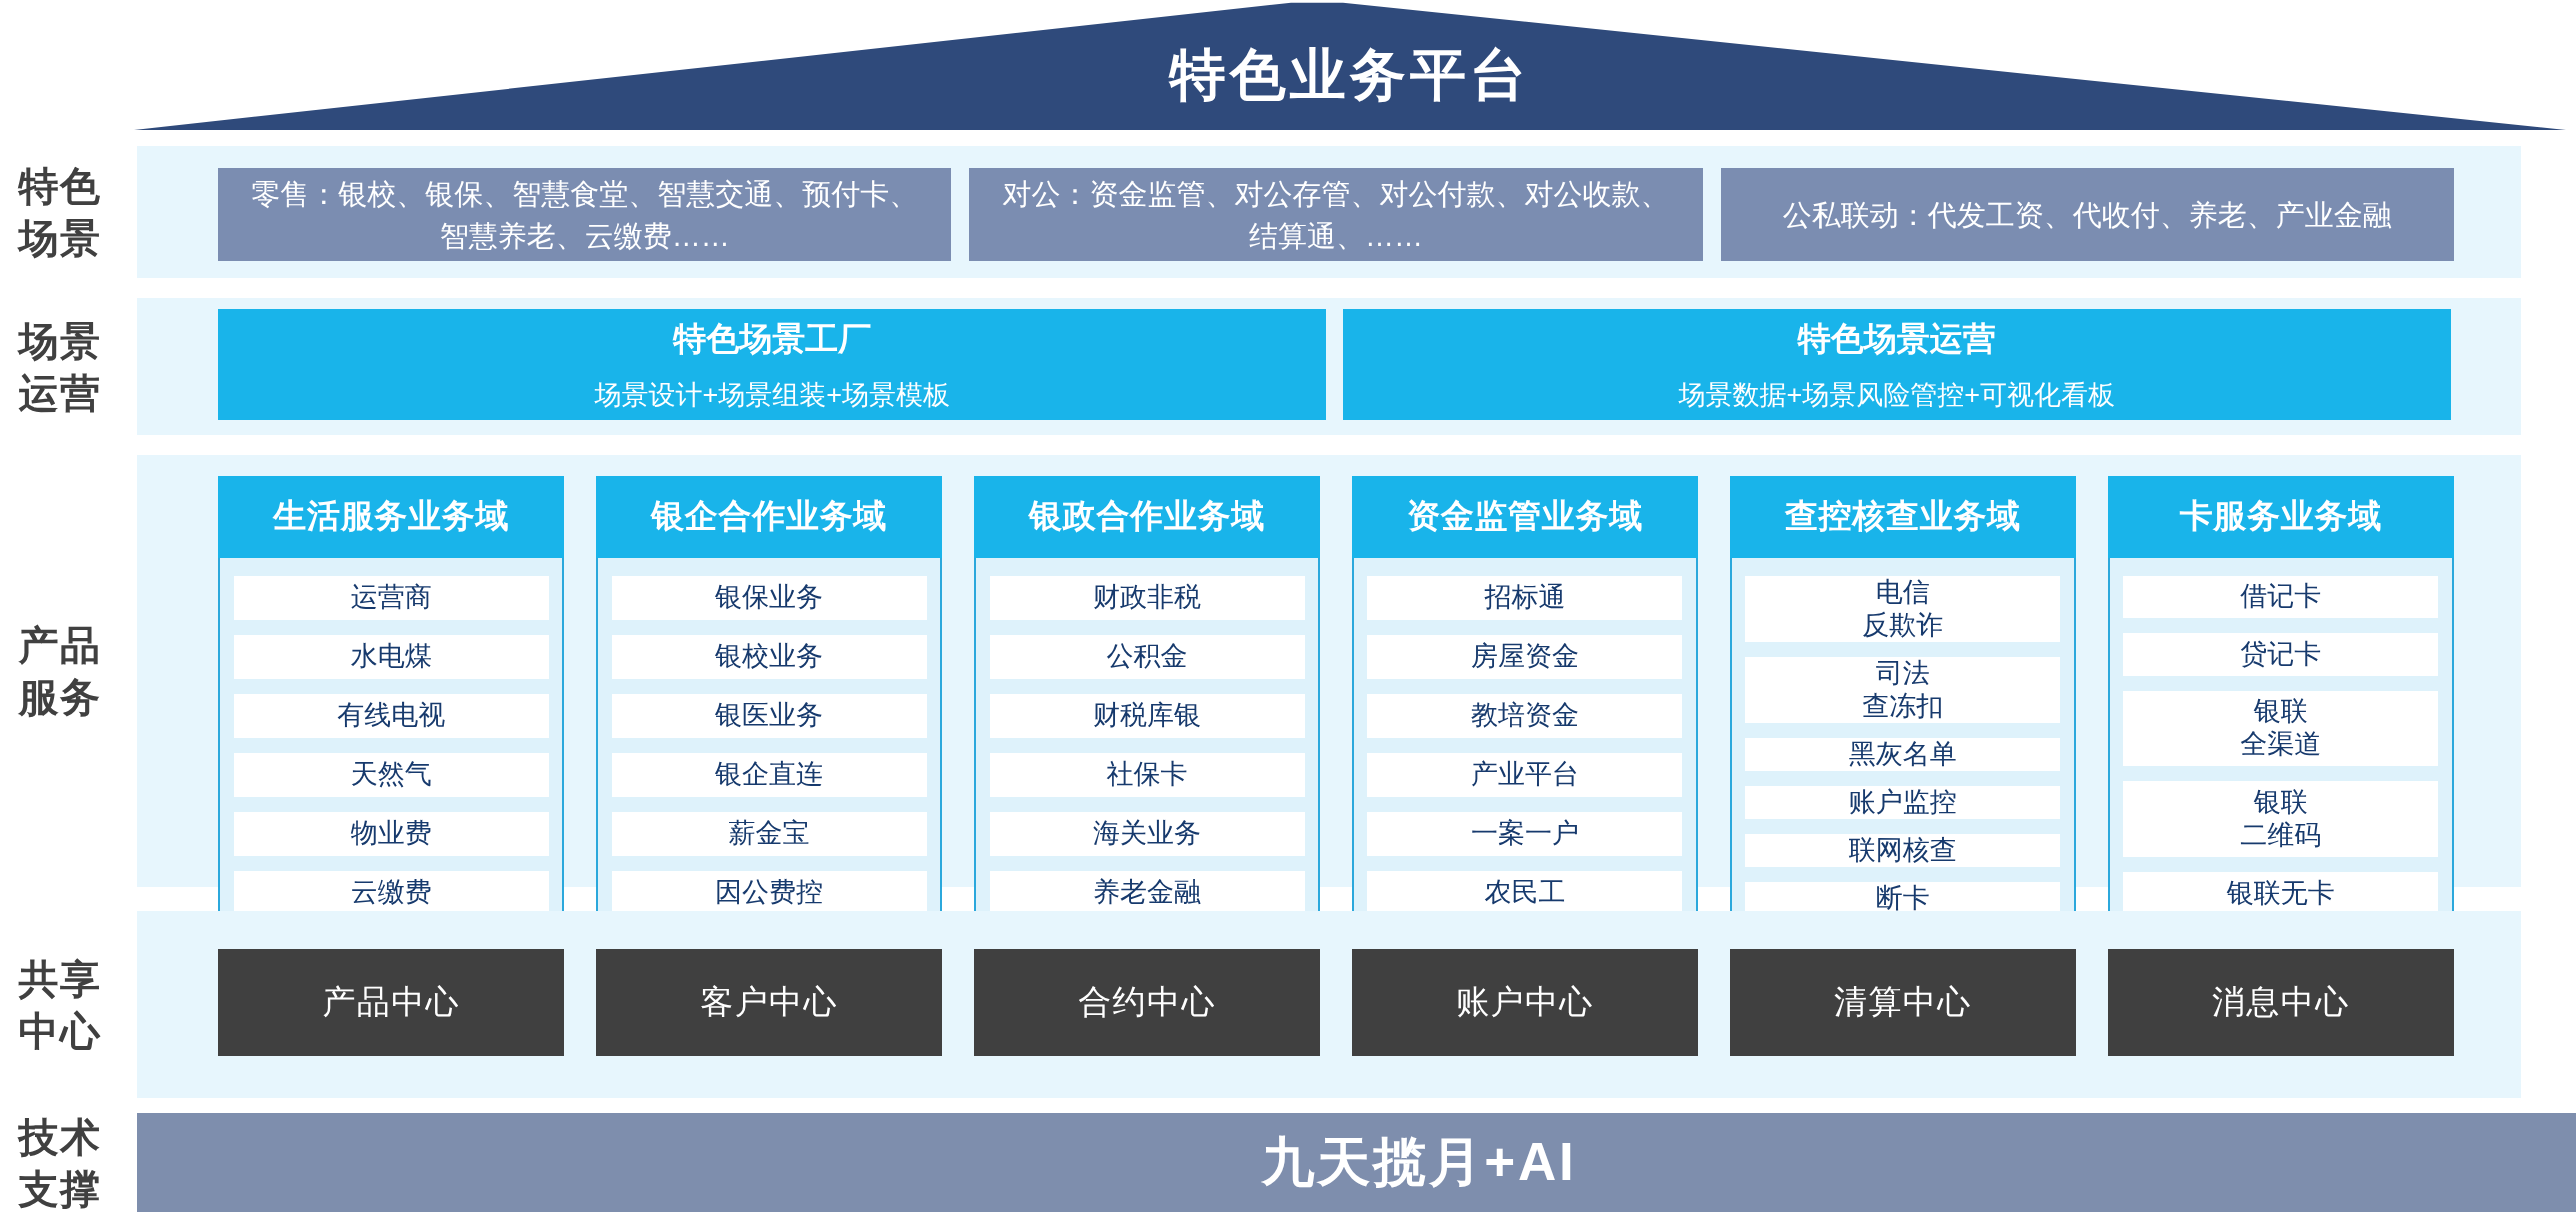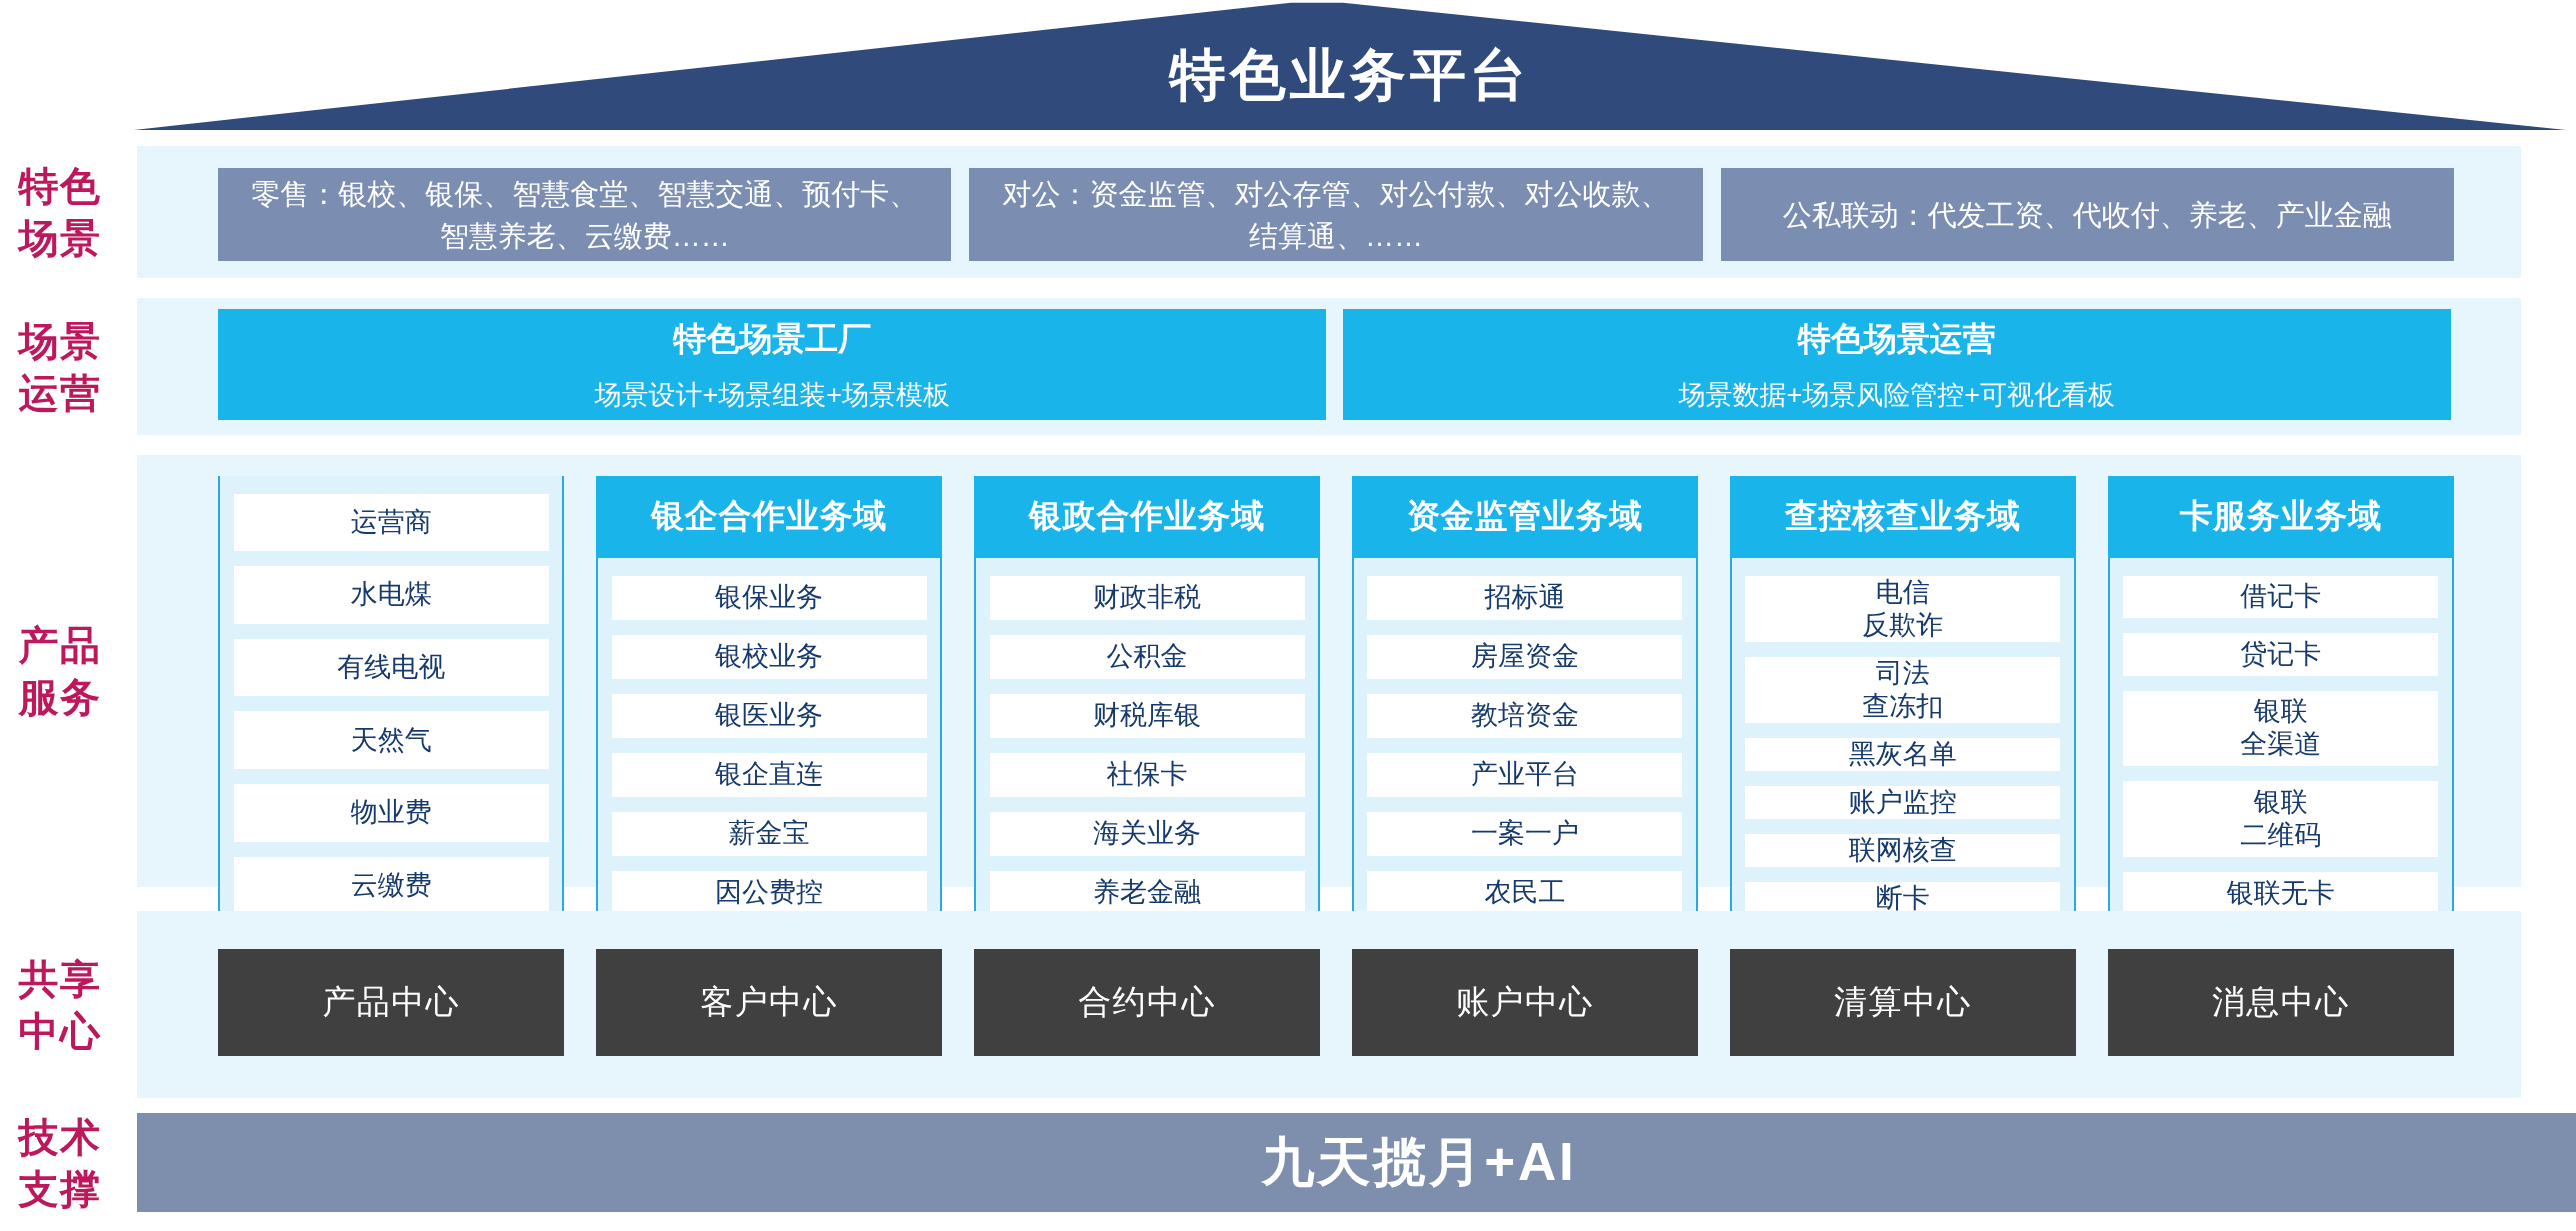--- a/index.html
+++ b/index.html
@@ -8,21 +8,21 @@
   .stage{position:absolute;inset:0;background:#ffffff;}
 
   
   .roof{position:absolute;left:0;top:0;width:2576px;height:130px;background:#2F4A7B;
         clip-path:polygon(134px 130px,1291px 2.7px,1343px 2.7px,2566px 130px);}
   .roof-title{position:absolute;left:134px;right:10.3px;top:38px;text-align:center;
         color:#ffffff;font-size:56px;font-weight:700;letter-spacing:4.1px;}
 
   
   .side-label{position:absolute;left:0;width:120px;display:flex;align-items:center;
-        justify-content:center;color:#be185d;font-size:40px;font-weight:700;
+        justify-content:center;color:#404040;font-size:40px;font-weight:700;
         line-height:52px;text-align:center;white-space:pre-line;letter-spacing:1.4px;}
   .sl-1{top:146px;height:132px;}
   .sl-2{top:298px;height:137px;}
   .sl-3{top:455px;height:432px;}
   .sl-4{top:911px;height:187px;}
   .sl-5{top:1113px;height:99px;}
 
   
   .band{position:absolute;left:137px;width:2384px;background:#E7F6FD;}
   .band-scenes{top:146px;height:132px;}
@@ -105,20 +105,21 @@
         <div class="op-title">特色场景运营</div>
         <div class="op-sub">场景数据+场景风险管控+可视化看板</div>
       </div>
     </div>
   </div>
 
   <div class="band band-products">
     <div class="product-grid">
 
       <div class="p-col">
+        <div class="p-head">生活服务业务域</div>
         <div class="p-body">
           <div class="p-cell">运营商</div>
           <div class="p-cell">水电煤</div>
           <div class="p-cell">有线电视</div>
           <div class="p-cell">天然气</div>
           <div class="p-cell">物业费</div>
           <div class="p-cell">云缴费</div>
         </div>
       </div>
 

